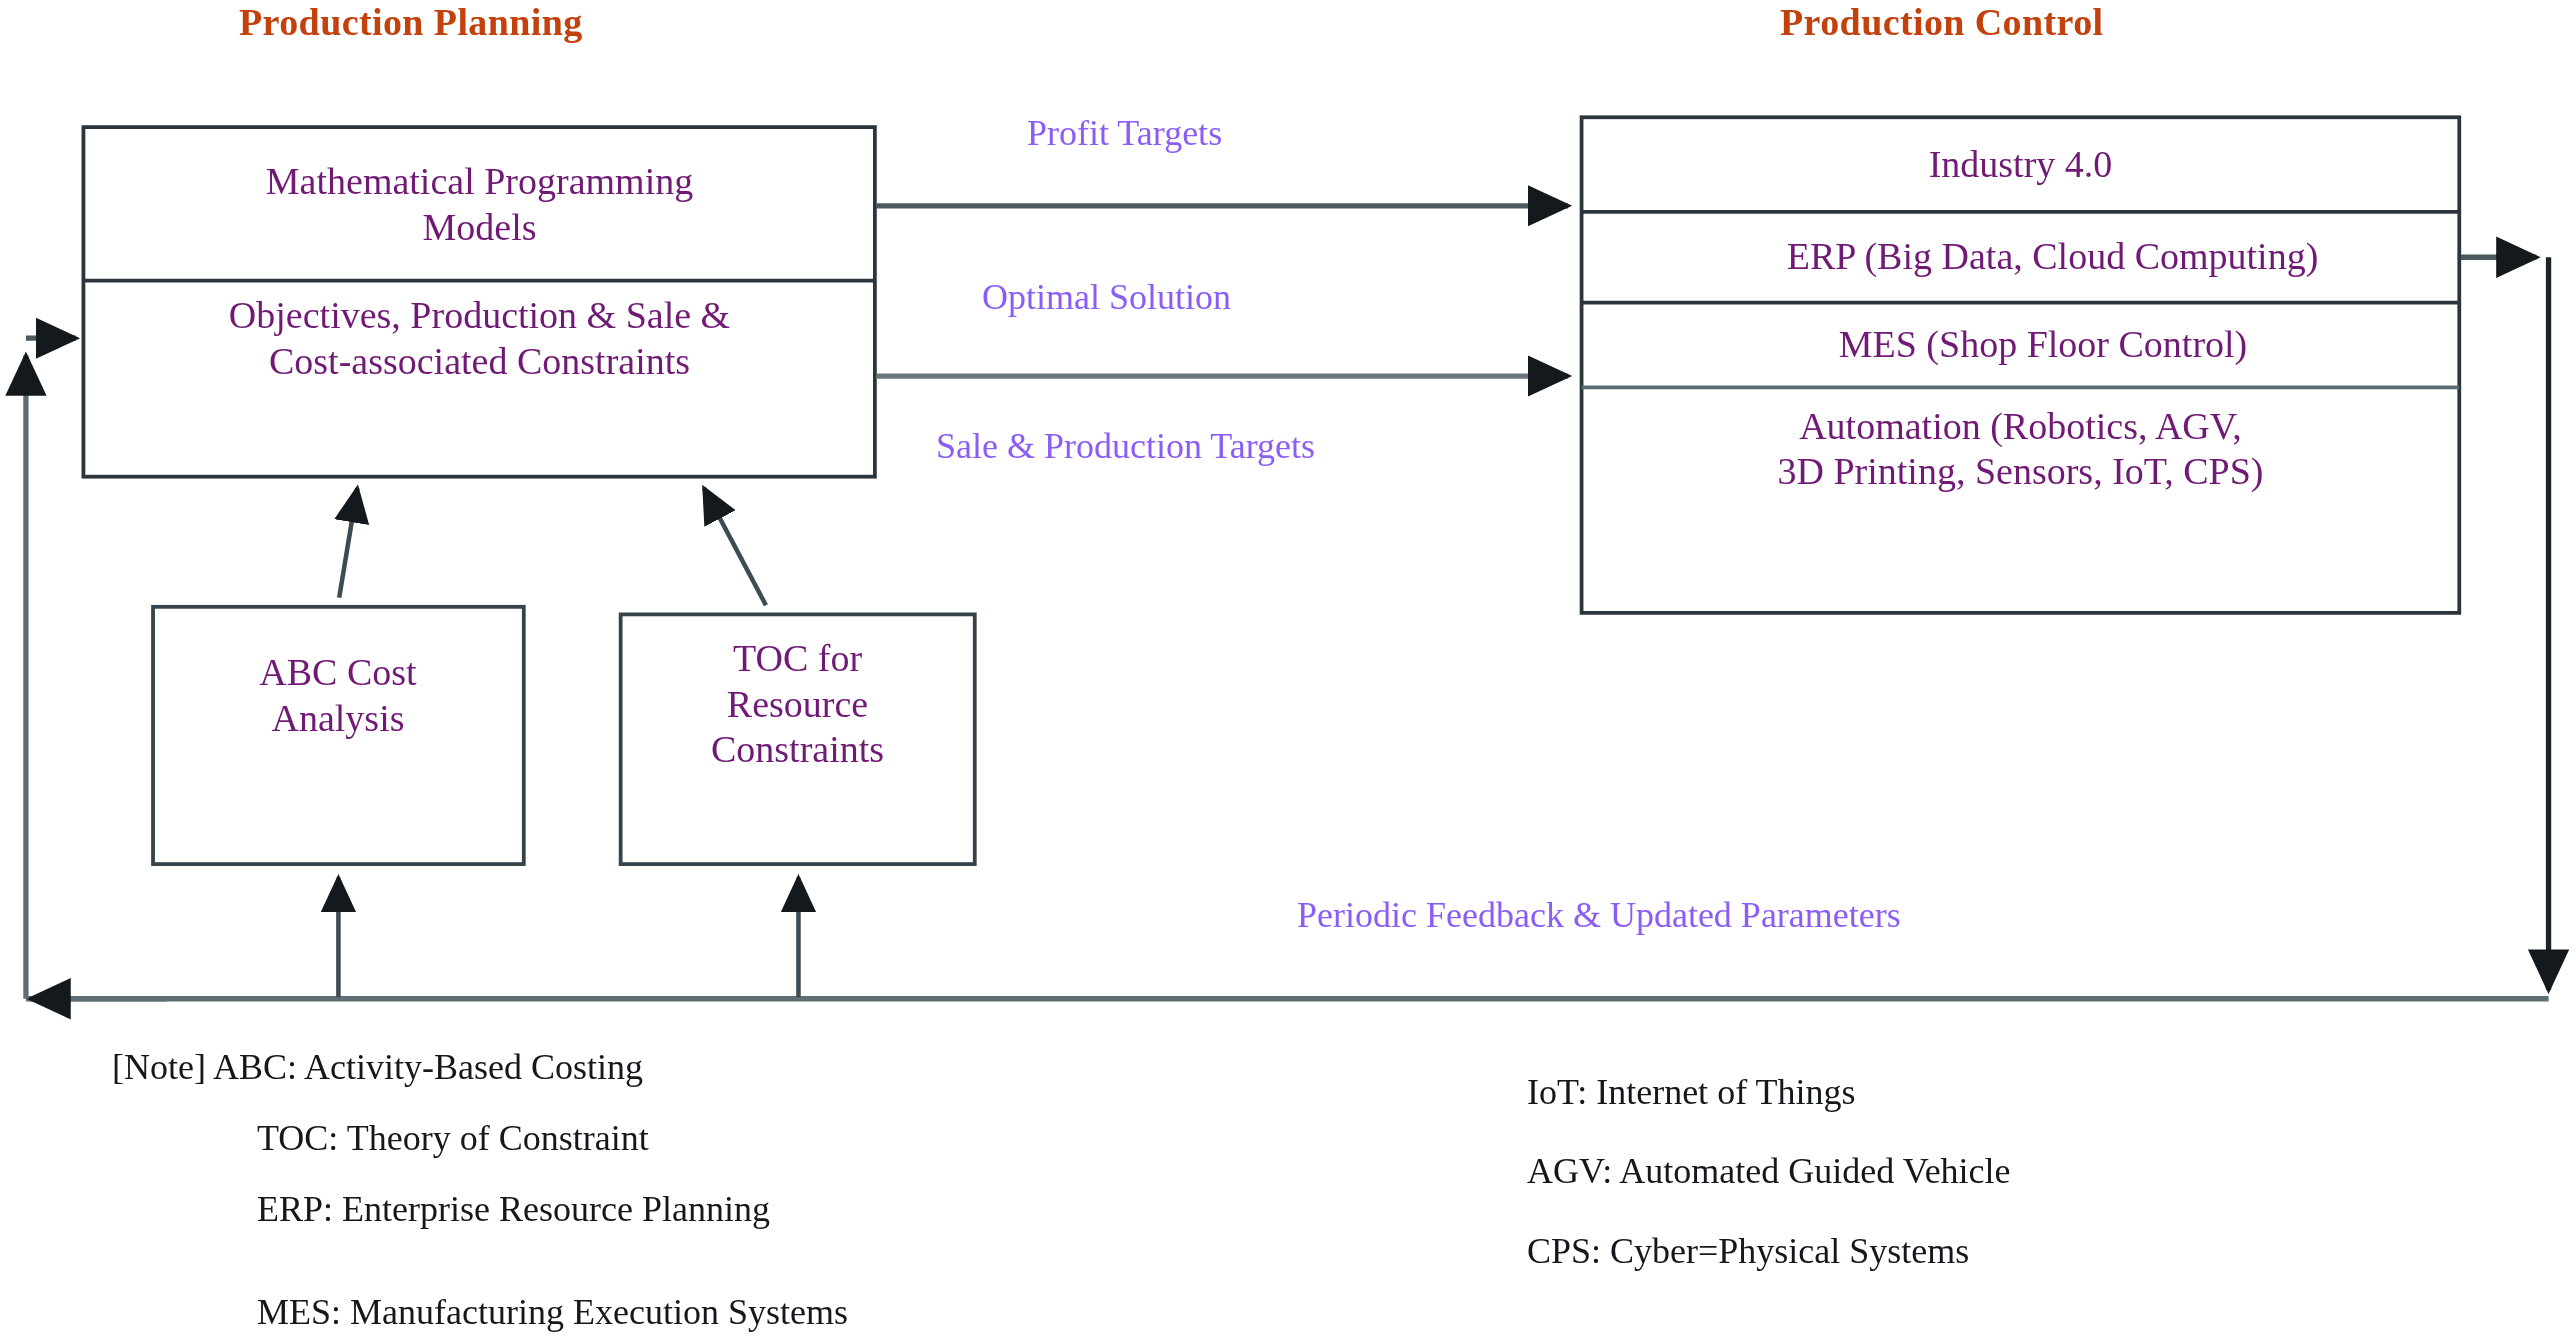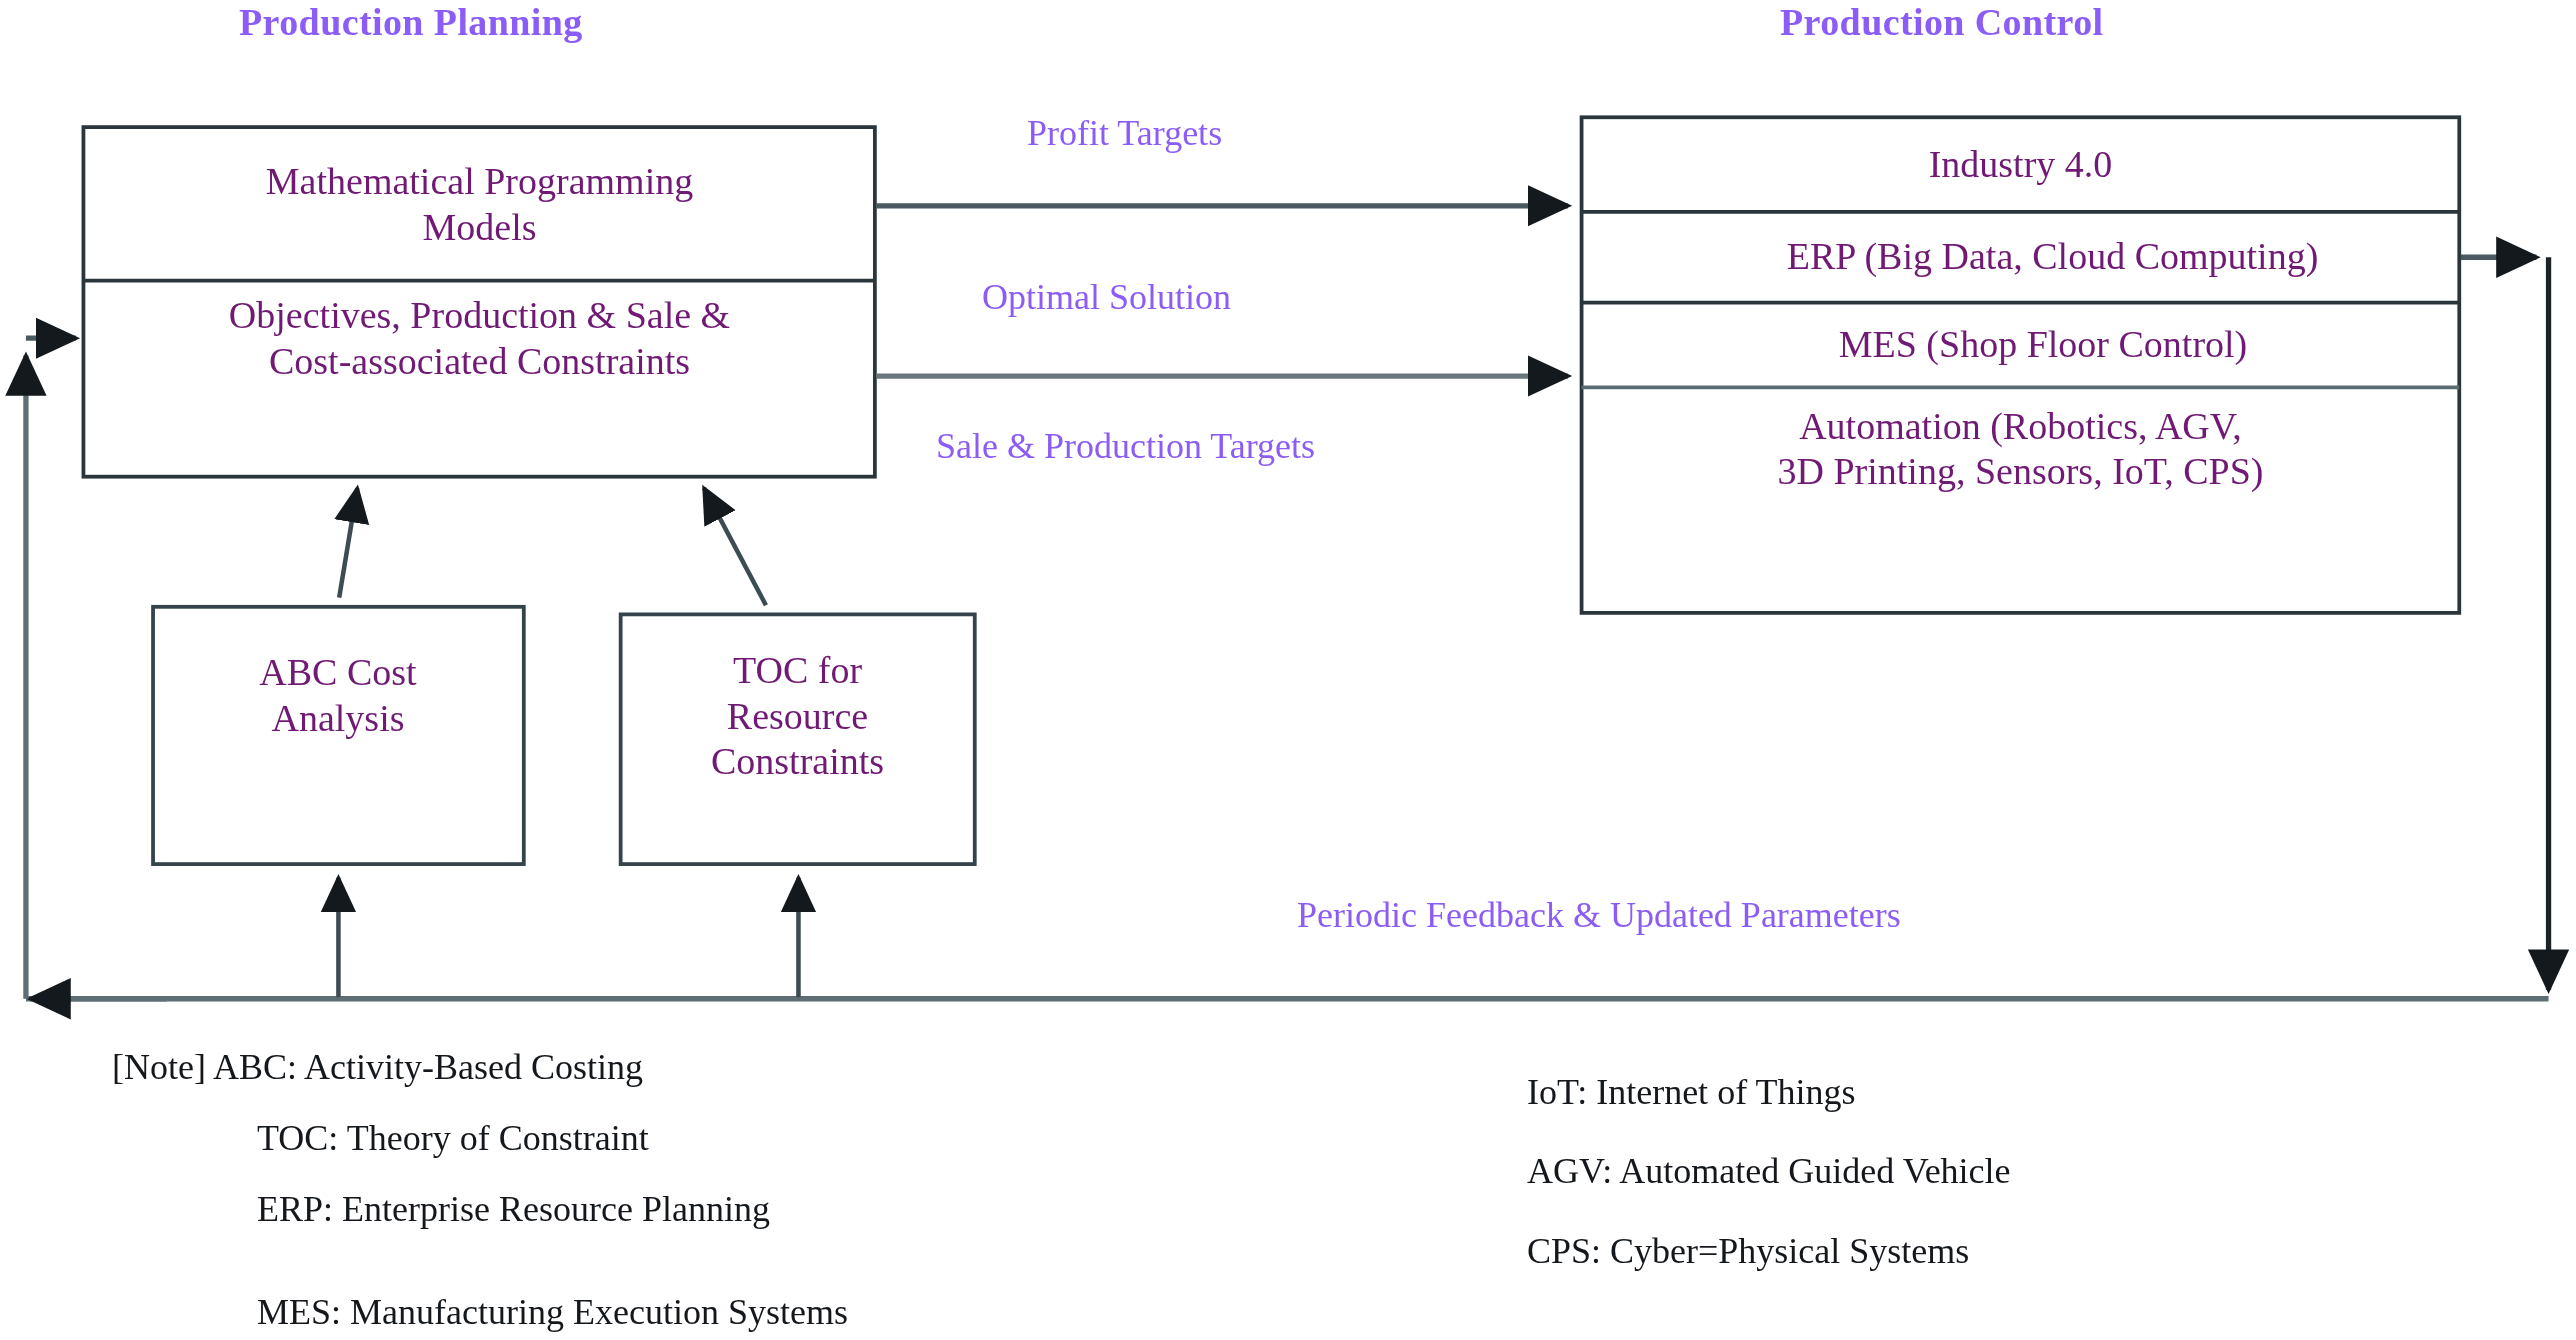--- a/index.html
+++ b/index.html
@@ -18,21 +18,21 @@
   #svg-layer {
     position: absolute;
     left: 0; top: 0;
     width: 2576px;
     height: 1340px;
   }
   .hdr {
     position: absolute;
     font-weight: bold;
     font-size: 38px;
-    color: #8b5cf6;
+    color: #c2410c;
     white-space: nowrap;
     letter-spacing: 0.4px;
   }
   .arrowlabel {
     position: absolute;
     font-size: 36px;
     color: #8b5cf6;
     white-space: nowrap;
   }
   .noteline {
@@ -127,21 +127,21 @@
   <div class="box-cell" style="left:1583px; top:213px; width:875px; height:88px;margin-left:32px;">ERP (Big Data, Cloud Computing)</div>
 
   <div class="box-cell" style="left:1583px; top:304px; width:920px; height:82px;">MES (Shop Floor Control)</div>
 
   <div class="box-cell" style="left:1583px; top:390px; width:875px; height:151px; white-space:pre-line; align-items:flex-start; padding-top:13.6px;">Automation (Robotics, AGV,
 3D Printing, Sensors, IoT, CPS)</div>
 
   <div class="box-cell" style="left:154px; top:608px; width:368px; height:308px; white-space:pre-line; align-items:flex-start; padding-top:42px;">ABC Cost
 Analysis</div>
 
-  <div class="box-cell" style="left:622px; top:616px; width:351px; height:247px; white-space:pre-line; align-items:flex-start; padding-top:32px;text-align:center;">TOC for
+  <div class="box-cell" style="left:622px; top:616px; width:351px; height:247px; white-space:pre-line; align-items:flex-start; padding-top:20px;text-align:center;">TOC for
 Resource
 Constraints</div>
 
   <div class="arrowlabel" style="left:1027px; top:112px;">Profit Targets</div>
 
   <div class="arrowlabel" style="left:982px; top:276px;">Optimal Solution</div>
 
   <div class="arrowlabel" style="left:936px; top:425px;">Sale &amp; Production Targets</div>
 
   <div class="arrowlabel" style="left:1297px; top:894px;">Periodic Feedback &amp; Updated Parameters</div>

